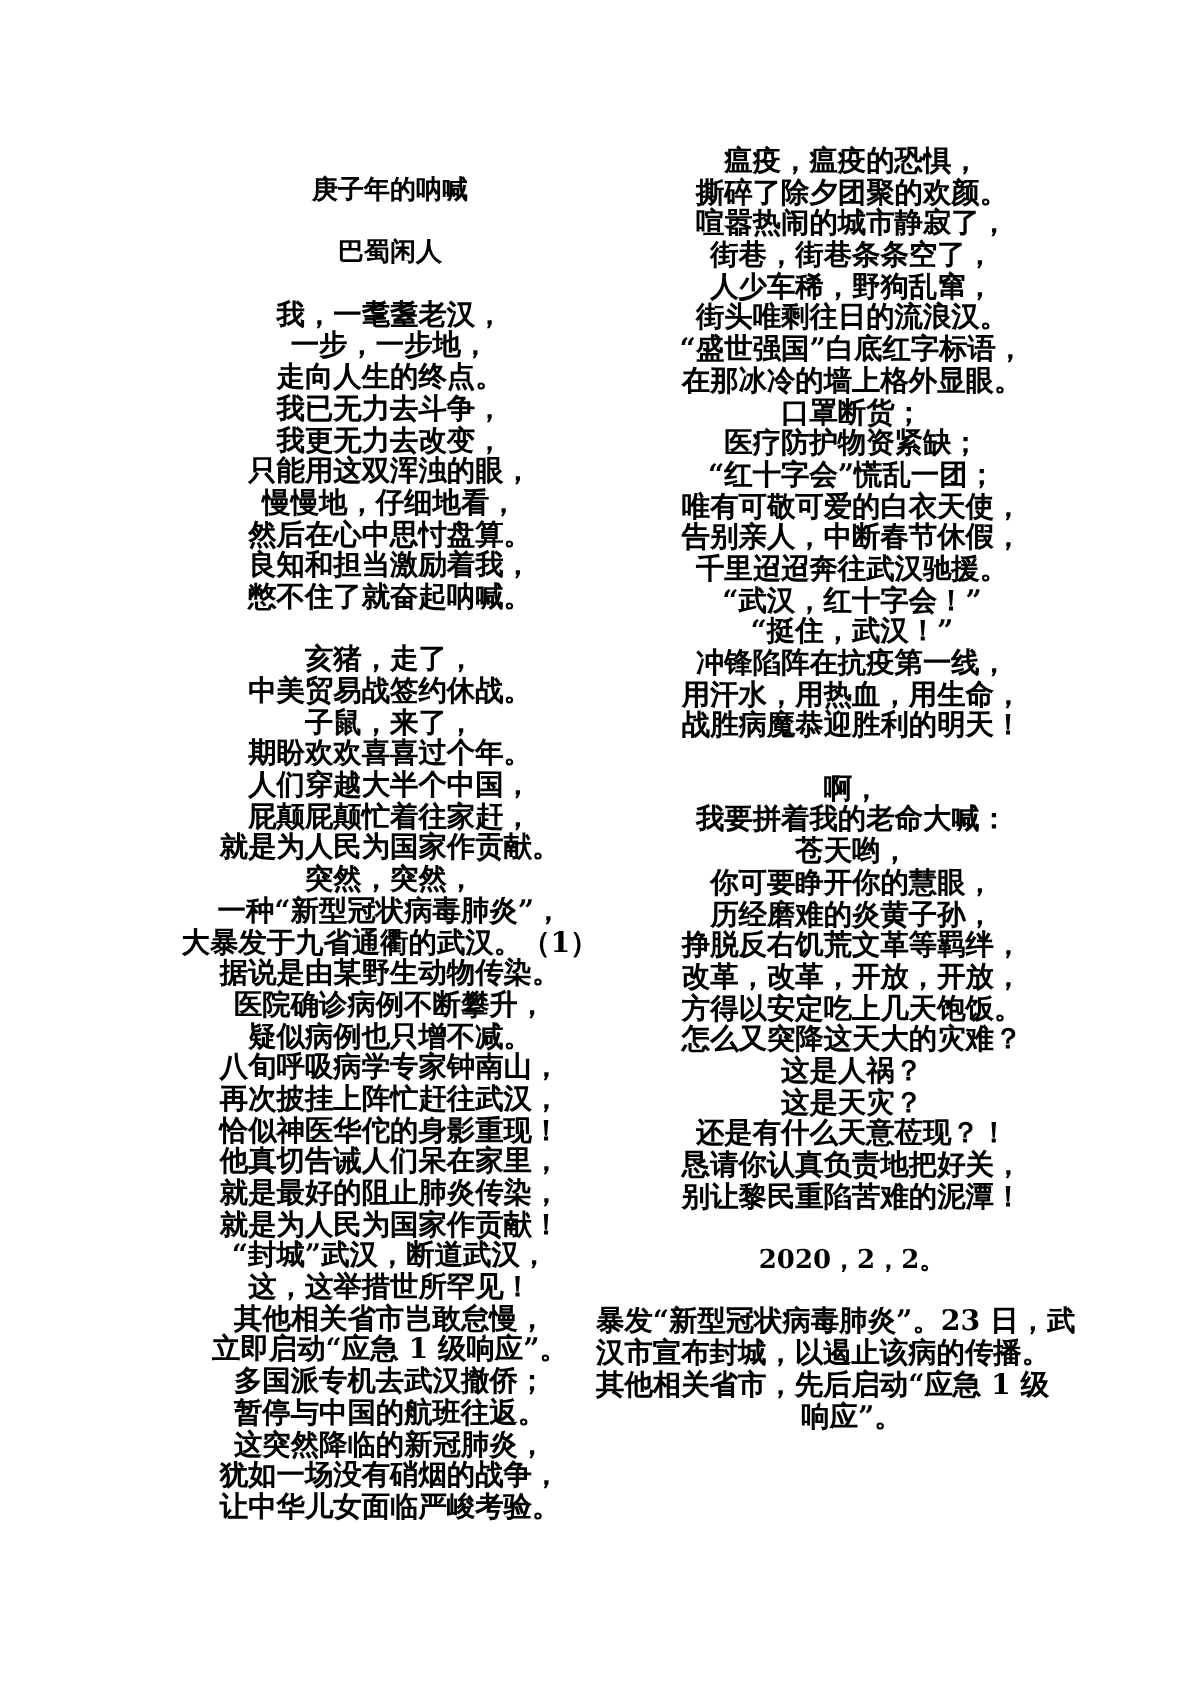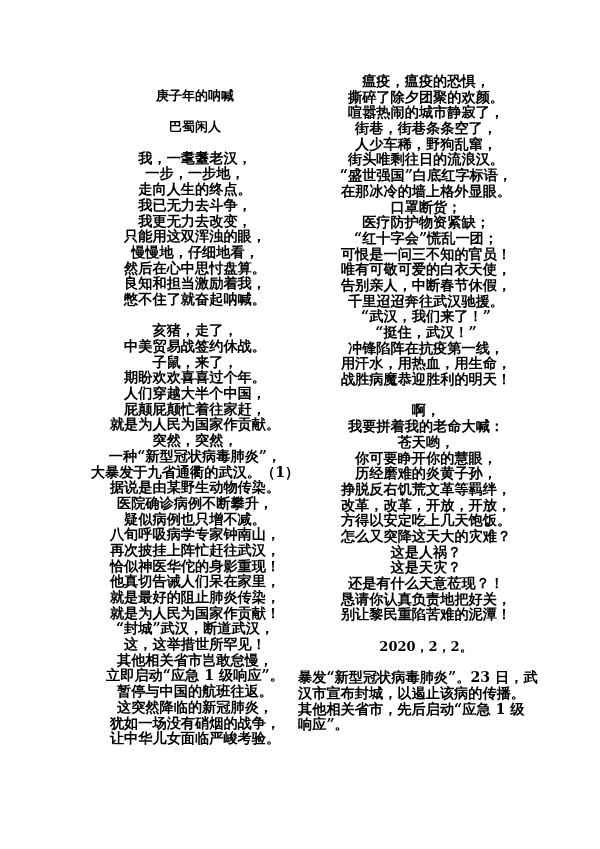--- a/index.html
+++ b/index.html
@@ -44,21 +44,21 @@
   .title-line, .author-line, .date-line {
     height: 15.7px;
     line-height: 15.7px;
     font-size: 13px;
     white-space: nowrap;
   }
   .footnote-block .line {
     text-align: left;
   }
   .footnote-block .line:last-child {
-    text-align: left;
+    text-align: center;
   }
 </style>
 </head>
 <body>
 
 <div class="page">
 
   <div class="column col-left">
     <div class="title-line">庚子年的呐喊</div>
     <div class="blank-line"></div>
@@ -94,45 +94,45 @@
         <div class="line">八旬呼吸病学专家钟南山，</div>
         <div class="line">再次披挂上阵忙赶往武汉，</div>
         <div class="line">恰似神医华佗的身影重现！</div>
         <div class="line">他真切告诫人们呆在家里，</div>
         <div class="line">就是最好的阻止肺炎传染，</div>
         <div class="line">就是为人民为国家作贡献！</div>
         <div class="line">“封城”武汉，断道武汉，</div>
         <div class="line">这，这举措世所罕见！</div>
         <div class="line">其他相关省市岂敢怠慢，</div>
         <div class="line">立即启动“应急 1 级响应”。</div>
+        <div class="line">多国派专机去武汉撤侨；</div>
         <div class="line">暂停与中国的航班往返。</div>
         <div class="line">这突然降临的新冠肺炎，</div>
         <div class="line">犹如一场没有硝烟的战争，</div>
         <div class="line">让中华儿女面临严峻考验。</div>
       </div>
   </div>
 
   <div class="column col-right">
     <div>
         <div class="line">瘟疫，瘟疫的恐惧，</div>
         <div class="line">撕碎了除夕团聚的欢颜。</div>
         <div class="line">喧嚣热闹的城市静寂了，</div>
         <div class="line">街巷，街巷条条空了，</div>
         <div class="line">人少车稀，野狗乱窜，</div>
         <div class="line">街头唯剩往日的流浪汉。</div>
         <div class="line">“盛世强国”白底红字标语，</div>
         <div class="line">在那冰冷的墙上格外显眼。</div>
         <div class="line">口罩断货；</div>
         <div class="line">医疗防护物资紧缺；</div>
         <div class="line">“红十字会”慌乱一团；</div>
-        <div class="line">可恨是一问三不知的官员！</div>
         <div class="line">唯有可敬可爱的白衣天使，</div>
         <div class="line">告别亲人，中断春节休假，</div>
         <div class="line">千里迢迢奔往武汉驰援。</div>
-        <div class="line">“武汉，我们来了！”</div>
+        <div class="line">“武汉，红十字会！”</div>
         <div class="line">“挺住，武汉！”</div>
         <div class="line">冲锋陷阵在抗疫第一线，</div>
         <div class="line">用汗水，用热血，用生命，</div>
         <div class="line">战胜病魔恭迎胜利的明天！</div>
       </div>
     <div class="blank-line"></div>
     <div>
         <div class="line">啊，</div>
         <div class="line">我要拼着我的老命大喊：</div>
         <div class="line">苍天哟，</div>

